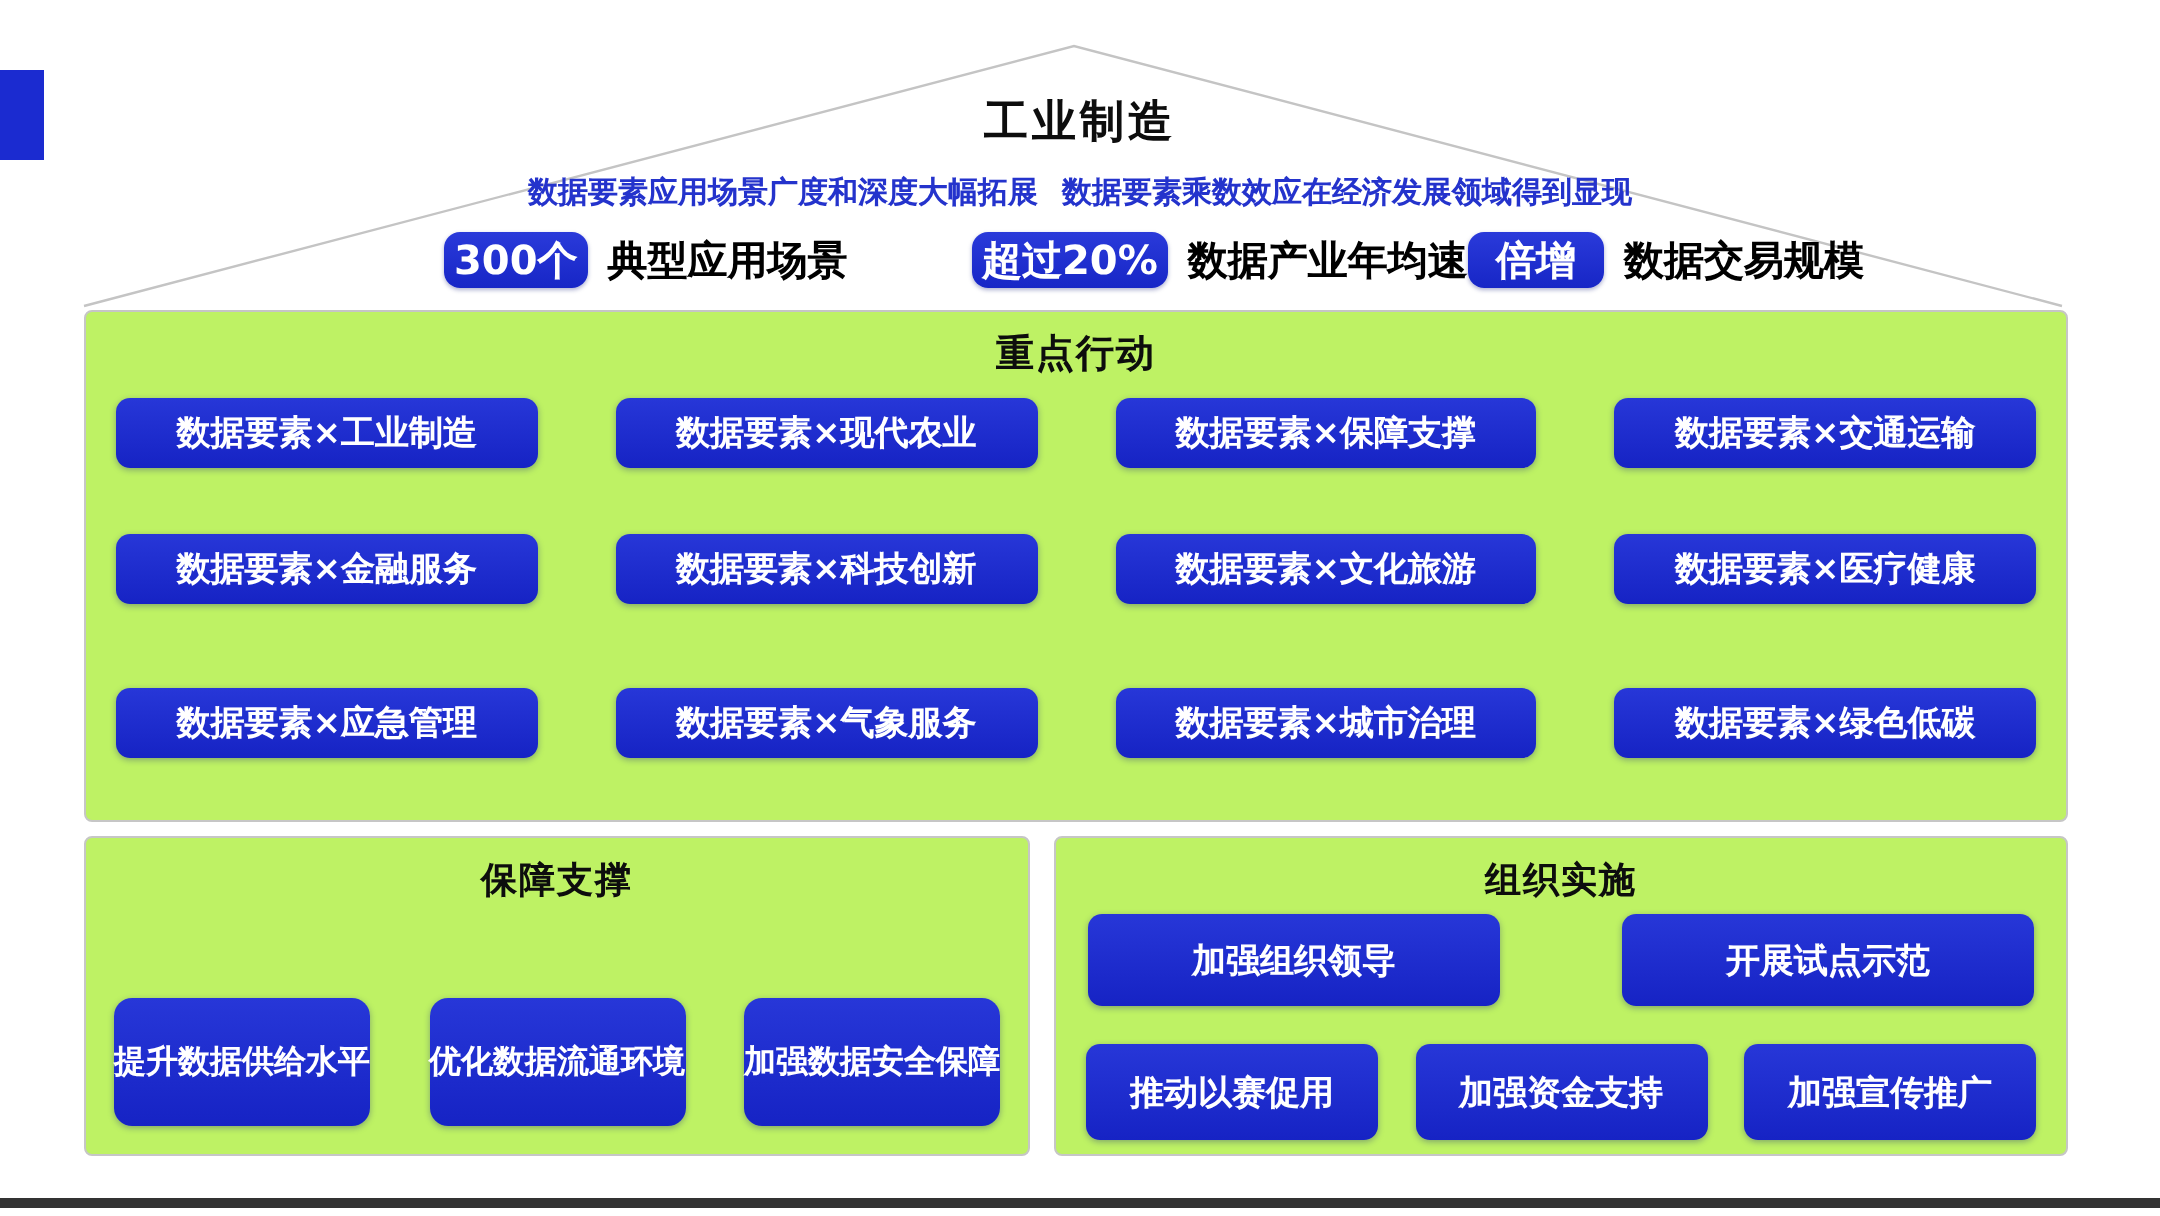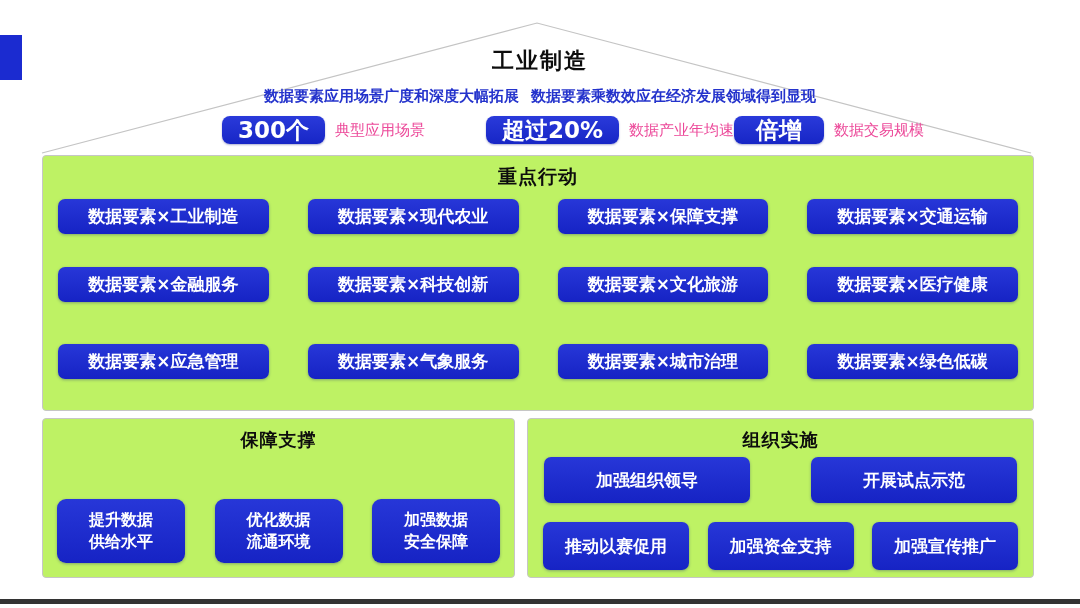--- a/index.html
+++ b/index.html
@@ -14,45 +14,45 @@
     font-size:22px; font-weight:bold; color:#0d0d0d; letter-spacing:2px;
   }
   .subtitles {
     position:absolute; top:87px; left:0; right:0; display:flex;
     justify-content:center; gap:12px; font-size:15px; font-weight:bold; color:#2433cc;
   }
   .badge-group { position:absolute; top:116px; display:flex; align-items:center; gap:10px; }
   .badge-g1 { left:222px; } .badge-g2 { left:486px; } .badge-g3 { left:734px; }
   .pill {
     background:linear-gradient(180deg,#2a3ada,#1726c6); color:#fff;
-    font-size:23px; font-weight:bold; padding:0 16px; height:28px; min-width:58px;
+    font-size:20px; font-weight:bold; padding:0 5px; height:28px; min-width:58px;
     display:flex; align-items:center; justify-content:center; border-radius:8px;
     box-shadow:0 1px 2px rgba(20,30,120,.35);
   }
-  .badge-label { font-size:15px; color:#ec4899; font-weight:400; }
+  .badge-label { font-size:20px; color:#000000; font-weight:700; }
   .panel {
     position:absolute; border:1px solid #c6c6c6; border-radius:4px;
     background:#bef264; box-sizing:border-box;
   }
   .main-box  { left:42px;  top:155px; width:992px; height:256px; }
   .support-box { left:42px; top:418px; width:473px; height:160px; }
   .org-box   { left:527px; top:418px; width:507px; height:160px; }
   .panel-title { text-align:center; font-weight:bold; color:#0d0d0d; }
   .main-title { font-size:19px; margin-top:8px; letter-spacing:1px; }
   .sub-title  { font-size:18px; margin-top:9px; letter-spacing:1px;font-family:Liberation Serif, serif; }
   .btn {
     background:linear-gradient(180deg,#2737d8,#1623c4); color:#ffffff;
     font-weight:bold; display:flex; align-items:center; justify-content:center;
     border-radius:7px; box-shadow:0 1px 3px rgba(20,30,120,.35); text-align:center;
   }
   .btn-row { display:flex; justify-content:space-between; padding:0 15px;gap:39px; }
   .row1 { margin-top:9px; } .row2 { margin-top:33px; } .row3 { margin-top:42px; }
   .action-btn { width:222px; height:35px; font-size:17px; }
   .support-row { display:flex; justify-content:space-between; padding:0 14px; margin-top:47px; }
-  .support-btn { width:128px; height:64px; font-size:16px; flex-direction:column; line-height:1.35; border-radius:9px; }
+  .support-btn { width:128px; height:64px; font-size:16px; flex-direction:row; line-height:1.35; border-radius:9px; }
   .org-row1 { display:flex; justify-content:space-between; padding:0 16px; margin-top:5px; }
   .org-row2 { display:flex; justify-content:space-between; padding:4px 15px; margin-top:15px; }
   .org-btn-lg { width:206px; height:46px; font-size:17px; }
   .org-btn-sm { width:146px; height:48px; font-size:17px; }
   .bottom-bar { position:absolute; left:0; top:599px; width:1080px; height:5px; background:#333333; }
 </style>
 </head>
 <body>
 
 <div class="stage">

